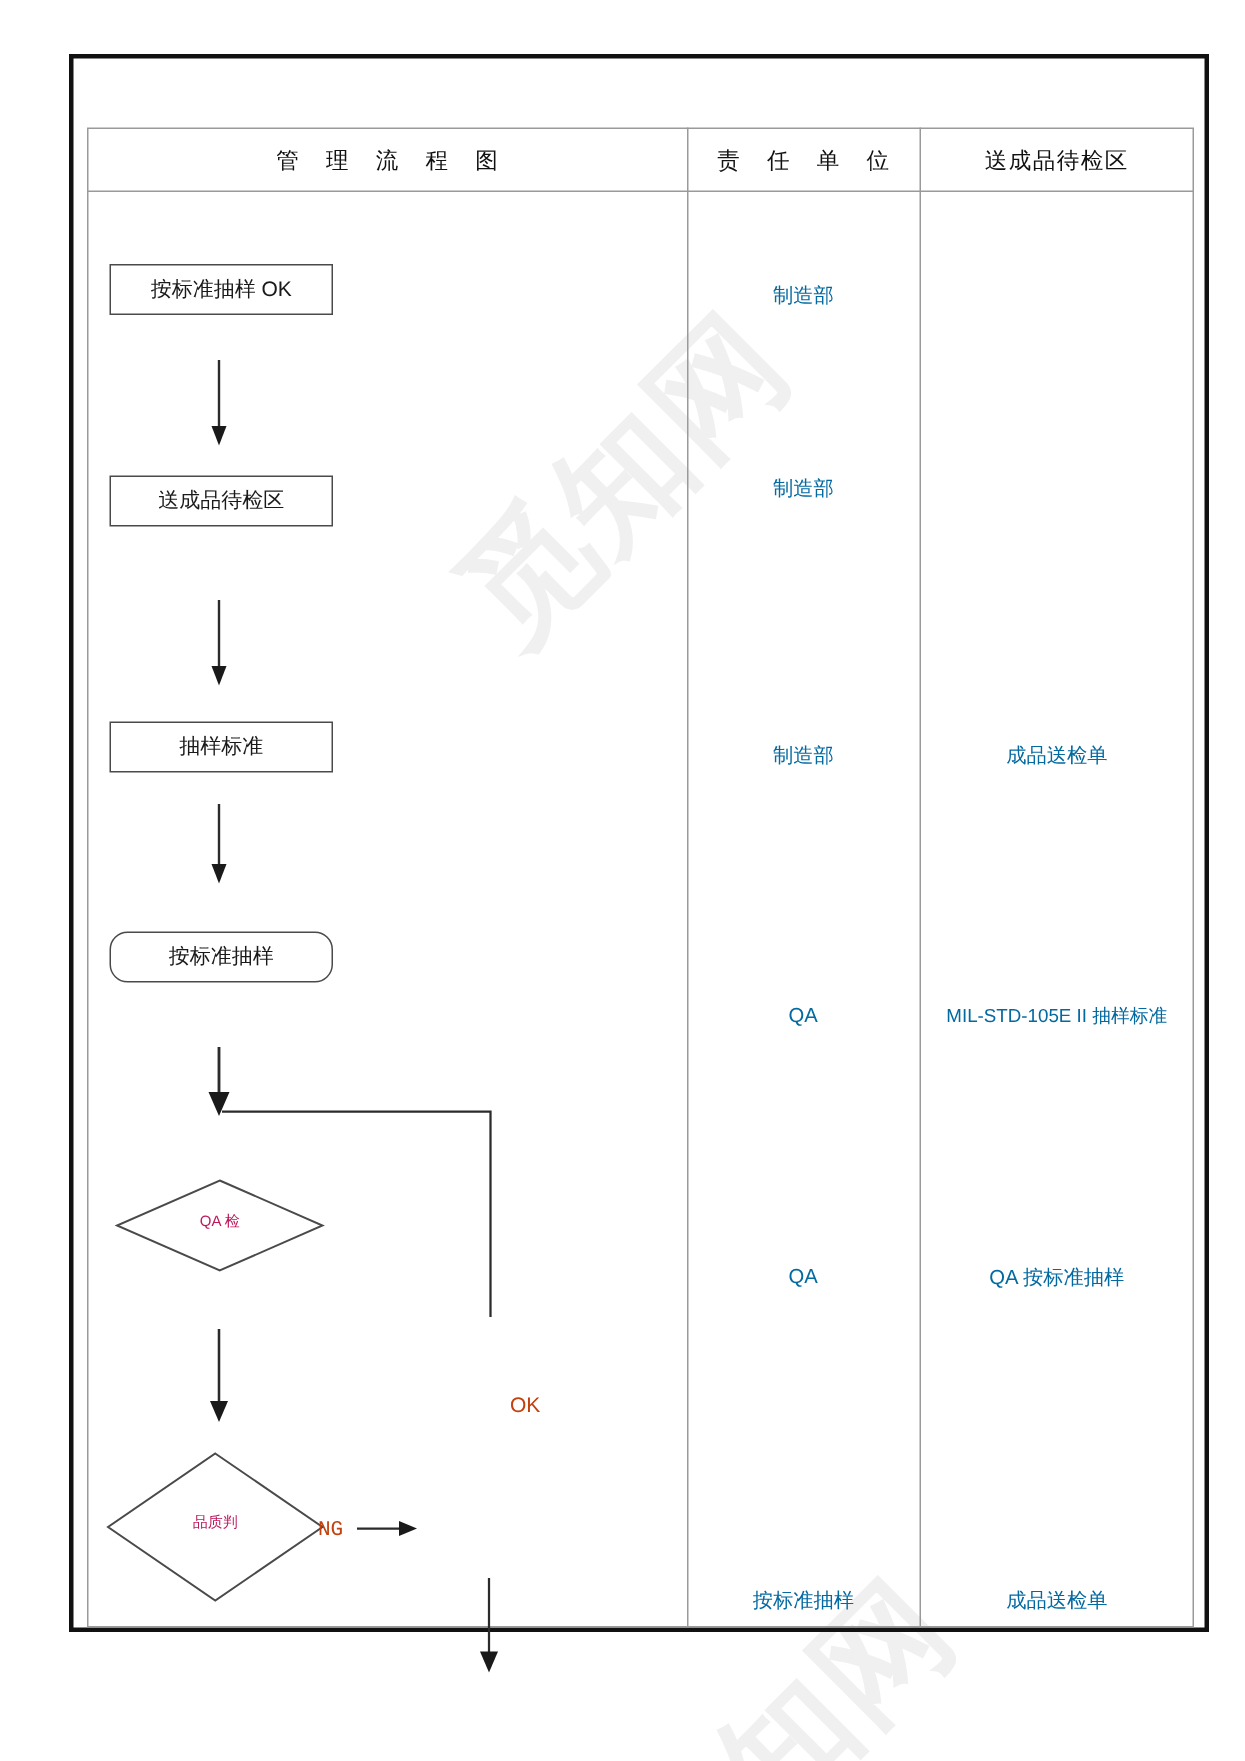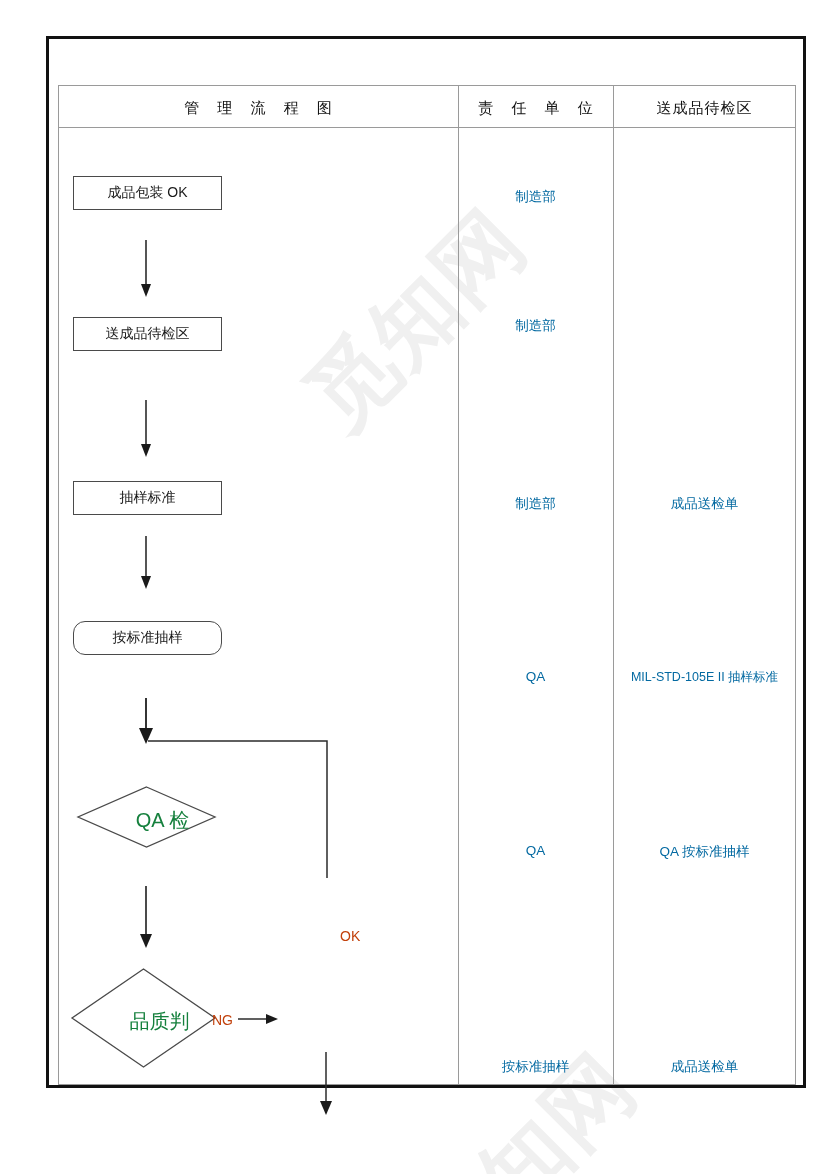--- a/index.html
+++ b/index.html
@@ -129,25 +129,25 @@
     white-space: nowrap;
   }
 
   .diamond-wrap {
     position: absolute;
     z-index: 5;
   }
   .diamond-wrap svg { display: block; overflow: visible; }
   .diamond-label {
     position: absolute;
-    left: 16px;
+    left: 0;
     width: 100%;
     text-align: center;
-    font-size: 20px;
-    color: #15803d;
+    font-size: 10px;
+    color: #be185d;
     white-space: nowrap;
     pointer-events: none;
   }
 
   
   .connector {
     position: absolute;
     z-index: 5;
   }
   .connector svg { display: block; overflow: visible; }
@@ -181,21 +181,21 @@
 <div class="cell-text owner-cell" style="top:495px">制造部</div>
 <div class="cell-text owner-cell" style="top:669px">QA</div>
 <div class="cell-text owner-cell" style="top:843px">QA</div>
 <div class="cell-text owner-cell" style="top:1058px">按标准抽样</div>
 
 <div class="cell-text doc-cell" style="top:495px">成品送检单</div>
 <div class="cell-text doc-cell" style="top:669px;font-size:12.5px">MIL-STD-105E II 抽样标准</div>
 <div class="cell-text doc-cell" style="top:843px">QA 按标准抽样</div>
 <div class="cell-text doc-cell" style="top:1058px">成品送检单</div>
 
-<div class="proc-box" style="left:73px;  top:176px; width:149px; height:34px;">成品包装 OK</div>
+<div class="proc-box" style="left:73px;  top:176px; width:149px; height:34px;">按标准抽样 OK</div>
 
 <div class="proc-box" style="left:73px;  top:317px; width:149px; height:34px;">送成品待检区</div>
 
 <div class="proc-box" style="left:73px;  top:481px; width:149px; height:34px;">抽样标准</div>
 
 <div class="proc-box" style="left:73px;  top:621px; width:149px; height:34px;border-radius:12px;">按标准抽样</div>
 
 <div class="diamond-wrap" style="left:77px; top:786px; width:139px; height:62px;">
   <svg width="139" height="62" viewBox="0 0 139 62">
     <polygon points="69.5,1 138,31 69.5,61 1,31" fill="#ffffff" stroke="#4a4a4a" stroke-width="1.3"></polygon>
@@ -260,13 +260,13 @@
 
 <div class="connector" style="left:312px; top:1052px;">
   <svg width="30" height="72">
     <line x1="14" y1="0" x2="14" y2="52" stroke="#2b2b2b" stroke-width="1.5"></line>
     <polygon points="14,63 8,49 20,49" fill="#1a1a1a"></polygon>
   </svg>
 </div>
 
 <div class="edge-label" style="left:340px; top:928px;">OK</div>
 
-<div class="edge-label" style="left:212px; top:1012px;">NG</div>
+<div class="edge-label" style="left:212px; top:1012px;font-family:Liberation Mono, monospace;">NG</div>
 
 </body></html>

